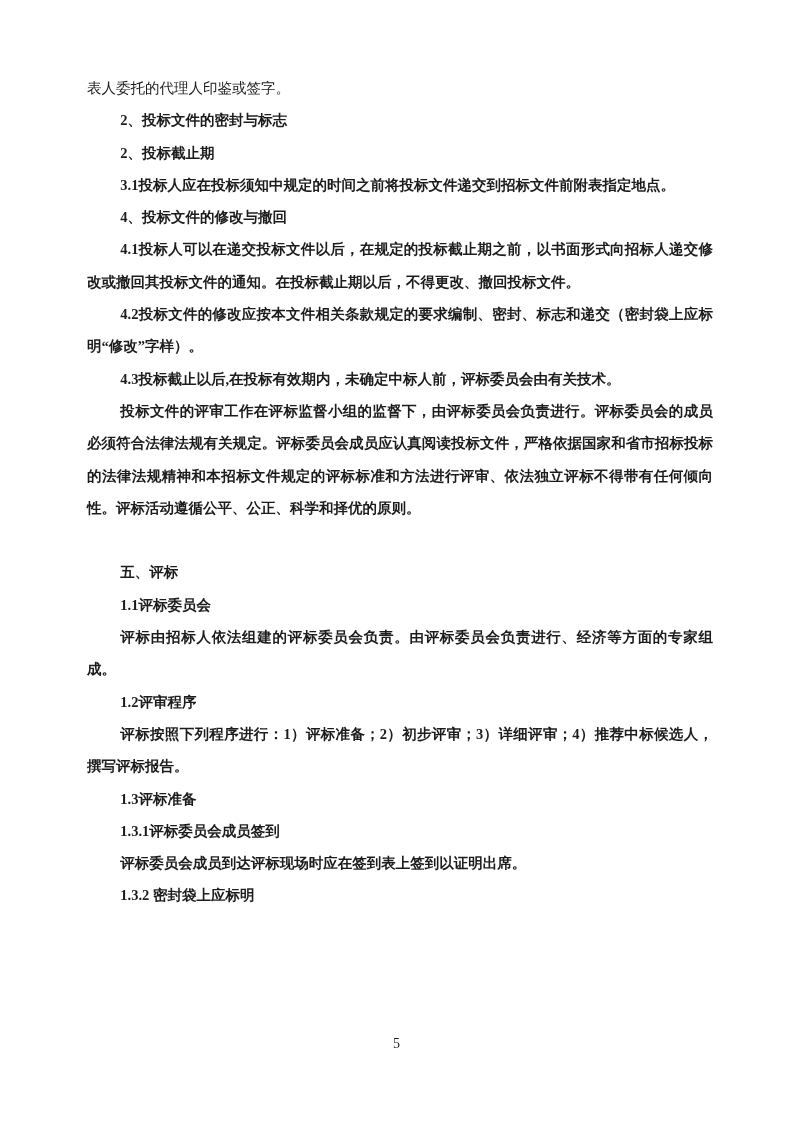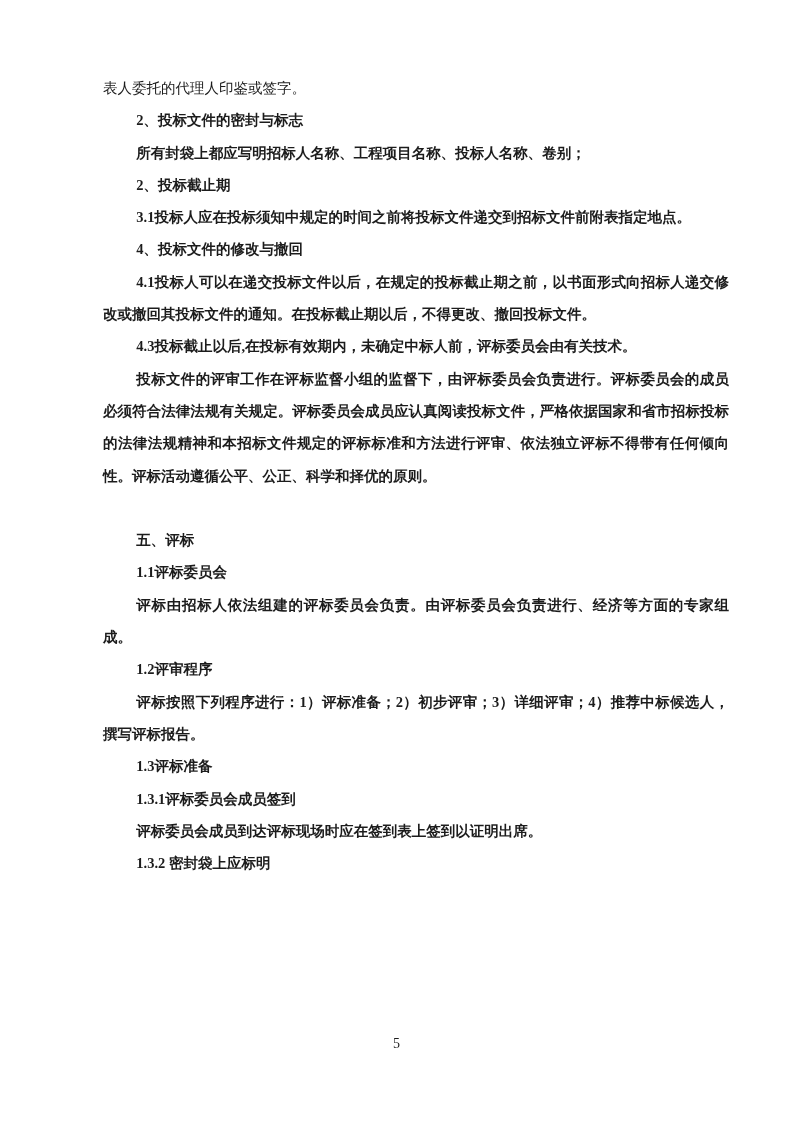--- a/index.html
+++ b/index.html
@@ -14,21 +14,20 @@
     background: #ffffff;
     overflow: hidden;
     font-family: "Liberation Serif", "DejaVu Serif", serif;
     color: #1c1c1c;
   }
   .content {
     position: absolute;
     top: 72px;
     left: 87px;
     width: 626px;
-    margin-left: 16px;
   }
   .content p {
     margin: 0;
     font-size: 14.5px;
     line-height: 32.3px;
     text-align: justify;
     text-justify: inter-ideograph;
     text-align-last: left;
     word-break: break-all;
     white-space: normal;
@@ -51,25 +50,25 @@
     color: #1c1c1c;
   }
 </style>
 </head>
 <body>
 
 <div class="page">
   <div class="content">
     <p>表人委托的代理人印鉴或签字。</p>
     <p class="indent">2、投标文件的密封与标志</p>
-    <p class="indent">所有封袋上都应写明招标人名称、工程项目名称、投标人名称、卷别；</p>
     <p class="indent">2、投标截止期</p>
     <p class="indent">3.1投标人应在投标须知中规定的时间之前将投标文件递交到招标文件前附表指定地点。</p>
     <p class="indent">4、投标文件的修改与撤回</p>
     <p class="indent">4.1投标人可以在递交投标文件以后，在规定的投标截止期之前，以书面形式向招标人递交修改或撤回其投标文件的通知。在投标截止期以后，不得更改、撤回投标文件。</p>
+    <p class="indent">4.2投标文件的修改应按本文件相关条款规定的要求编制、密封、标志和递交（密封袋上应标明“修改”字样）。</p>
     <p class="indent">4.3投标截止以后,在投标有效期内，未确定中标人前，评标委员会由有关技术。</p>
     <p class="indent">投标文件的评审工作在评标监督小组的监督下，由评标委员会负责进行。评标委员会的成员必须符合法律法规有关规定。评标委员会成员应认真阅读投标文件，严格依据国家和省市招标投标的法律法规精神和本招标文件规定的评标标准和方法进行评审、依法独立评标不得带有任何倾向性。评标活动遵循公平、公正、科学和择优的原则。</p>
     <p class="indent gap-before">五、评标</p>
     <p class="indent">1.1评标委员会</p>
     <p class="indent">评标由招标人依法组建的评标委员会负责。由评标委员会负责进行、经济等方面的专家组成。</p>
     <p class="indent">1.2评审程序</p>
     <p class="indent">评标按照下列程序进行：1）评标准备；2）初步评审；3）详细评审；4）推荐中标候选人，撰写评标报告。</p>
     <p class="indent">1.3评标准备</p>
     <p class="indent">1.3.1评标委员会成员签到</p>
     <p class="indent">评标委员会成员到达评标现场时应在签到表上签到以证明出席。</p>

